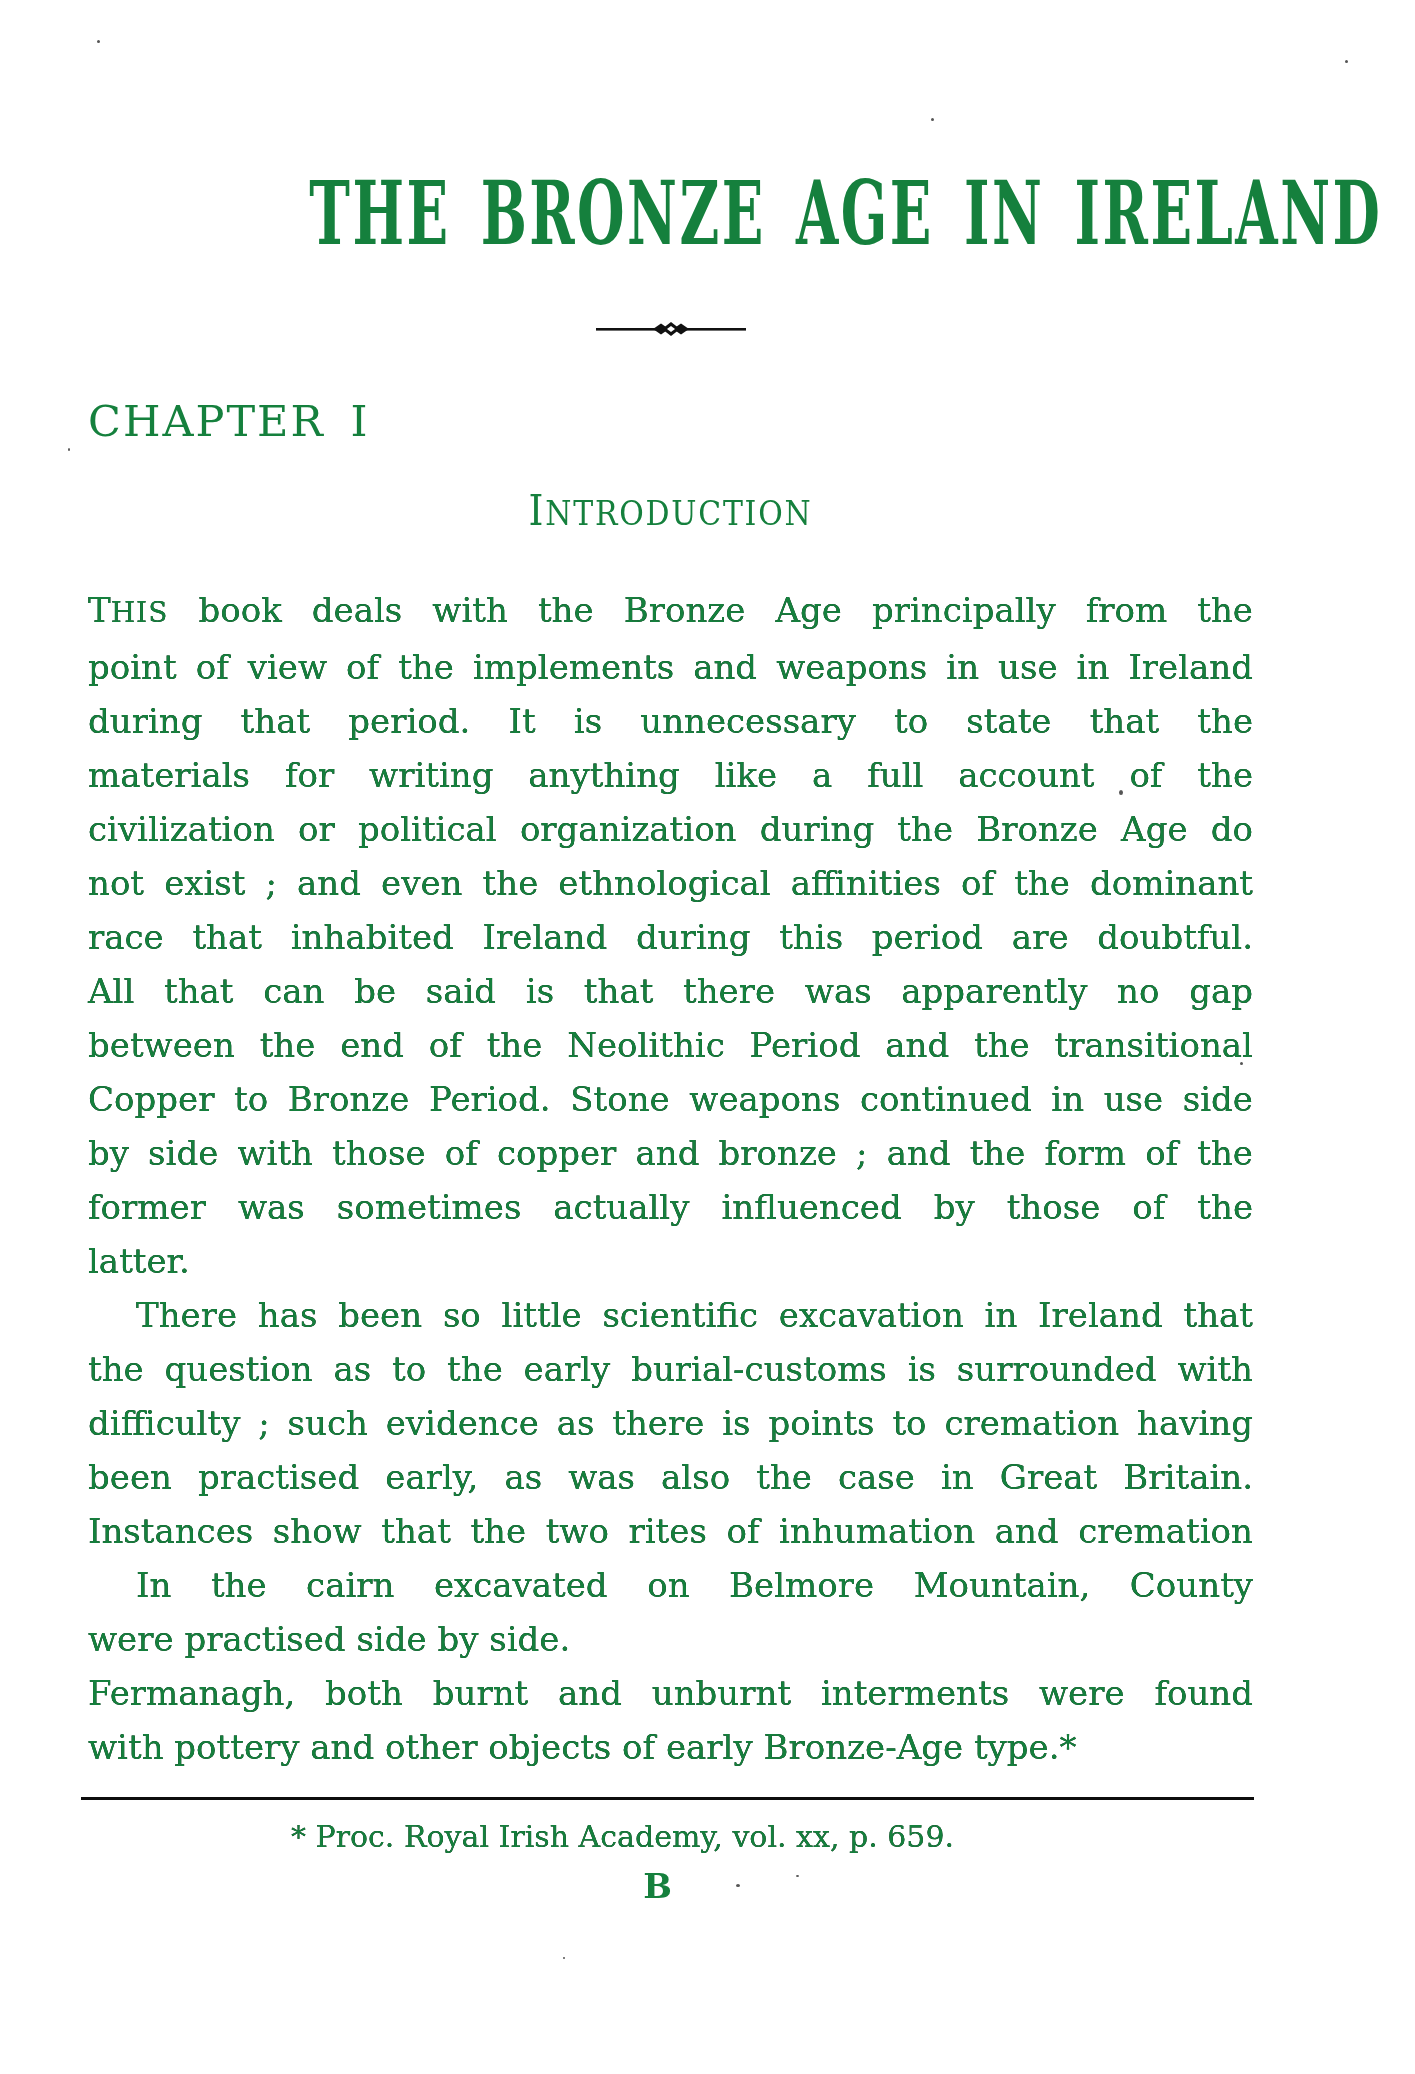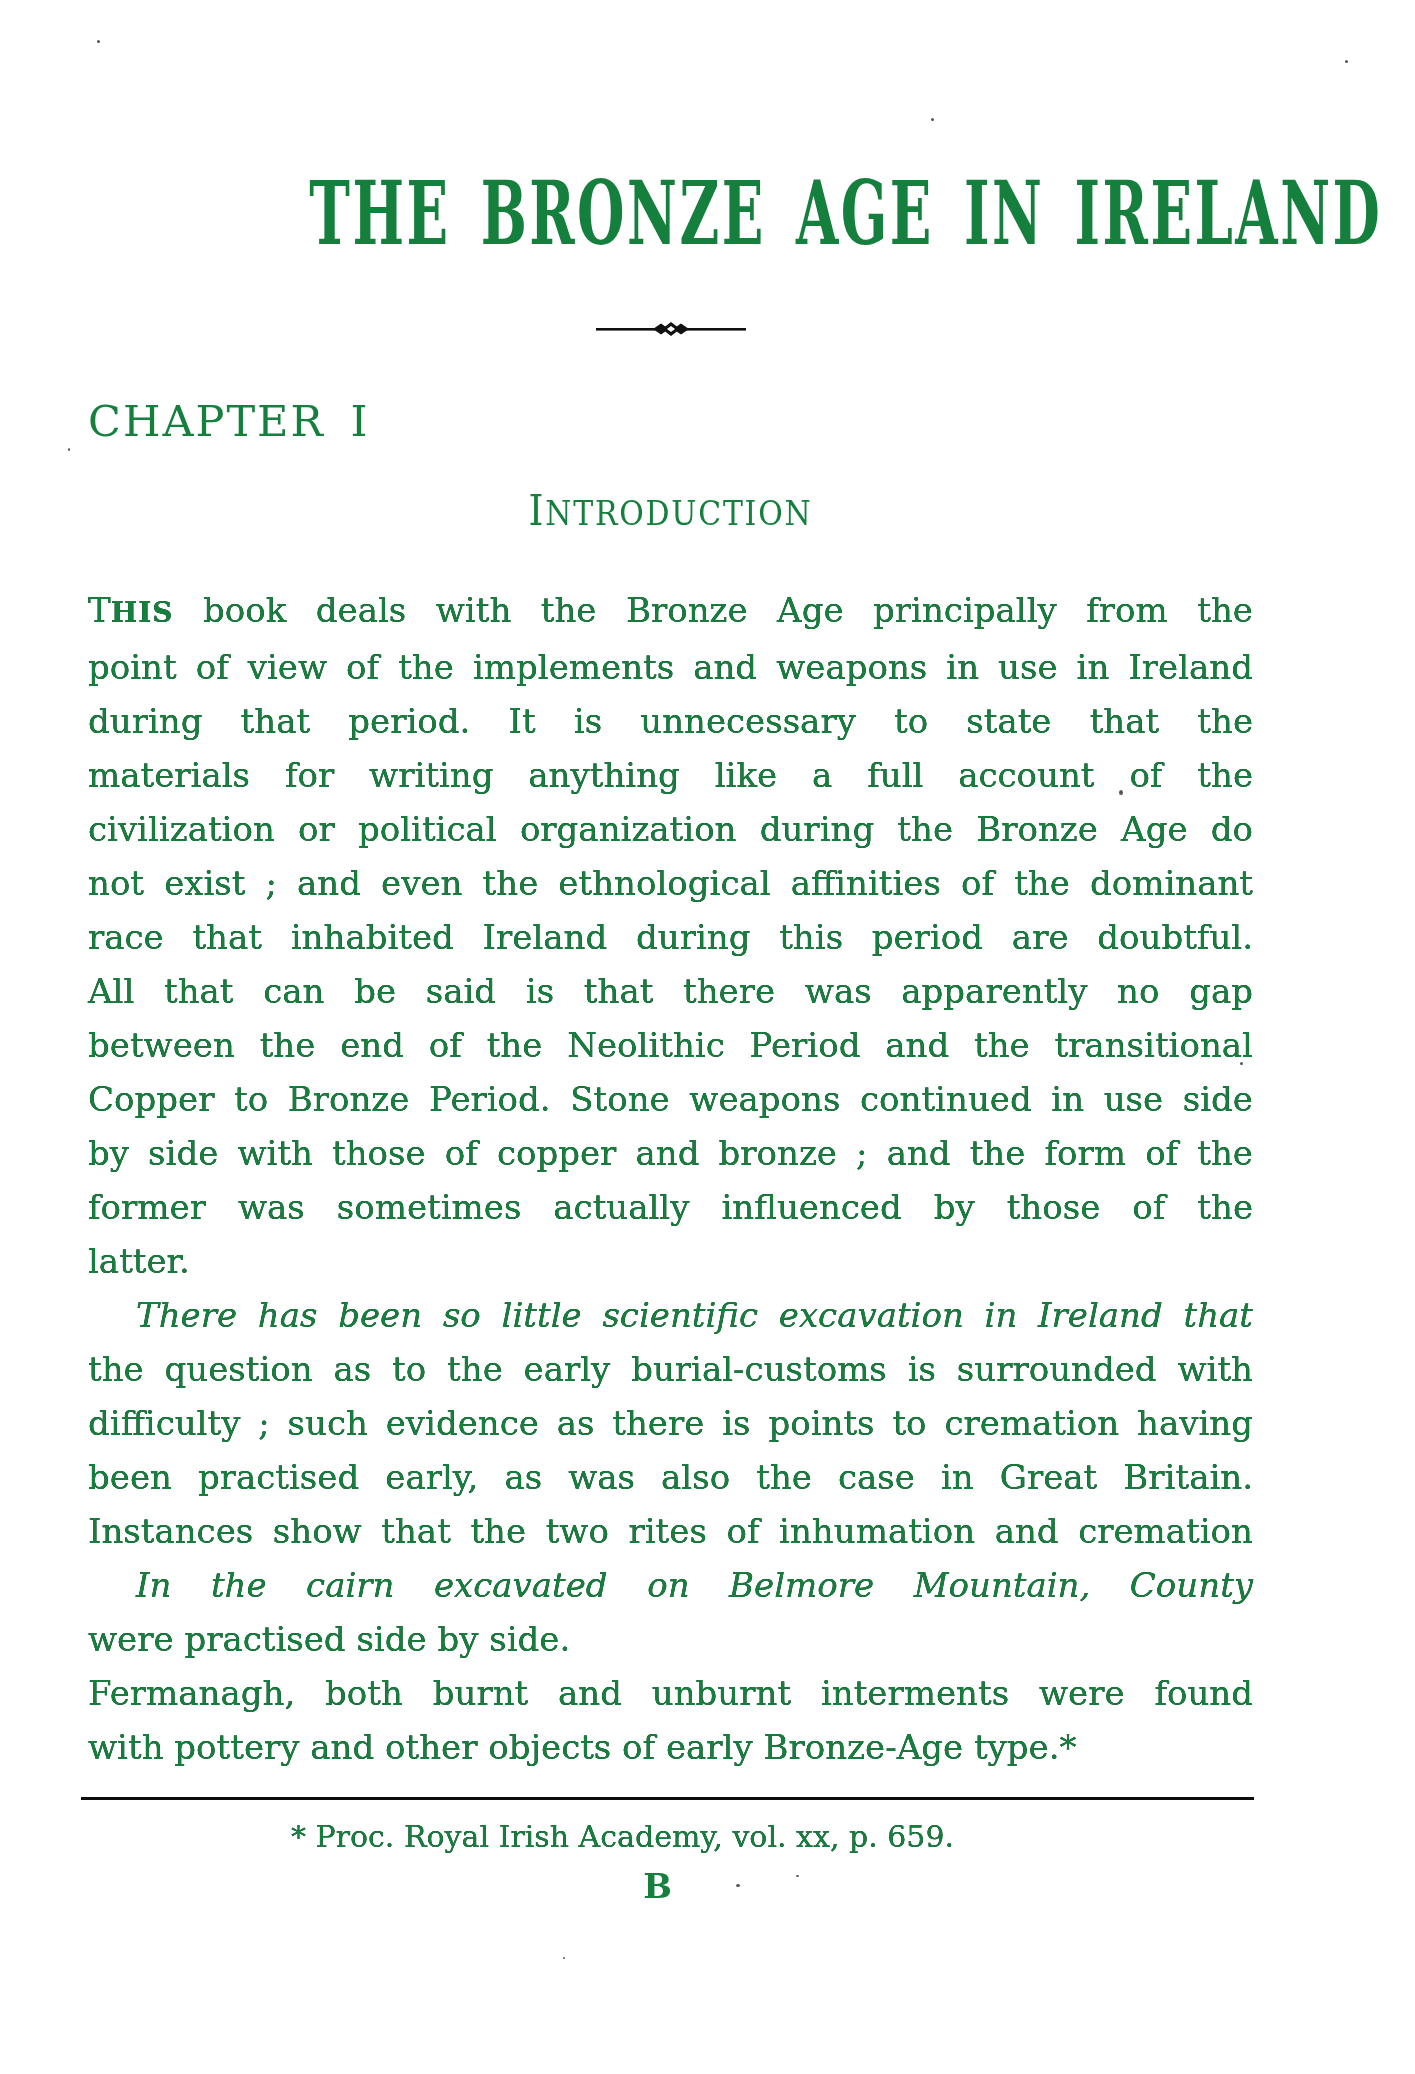--- a/index.html
+++ b/index.html
@@ -44,22 +44,22 @@
   }
   .section::first-letter{font-size:43px;}
   .body-text{
     position:absolute;
     top:583px;left:88px;width:1165px;
     font-size:34px;line-height:54px;
     text-shadow:0 0 0.5px #000;
   }
   .line{text-align:justify;text-align-last:justify;text-justify:inter-word;}
   .line.last{text-align-last:left;}
-  .line.indent{text-indent:48px;font-style:italic;}
-  .smallcaps{font-size:28px;letter-spacing:1px;font-weight:bold;}
+  .line.indent{text-indent:48px;}
+  .smallcaps{font-size:28px;letter-spacing:1px;}
   .footnote-rule{
     position:absolute;
     top:1797px;left:81px;width:1173px;height:3px;
     background:#0d0d0d;
   }
   .footnote{
     position:absolute;
     top:1818px;left:88px;width:1165px;line-height:38px;
     padding-right:96px;box-sizing:border-box;
     text-align:center;

